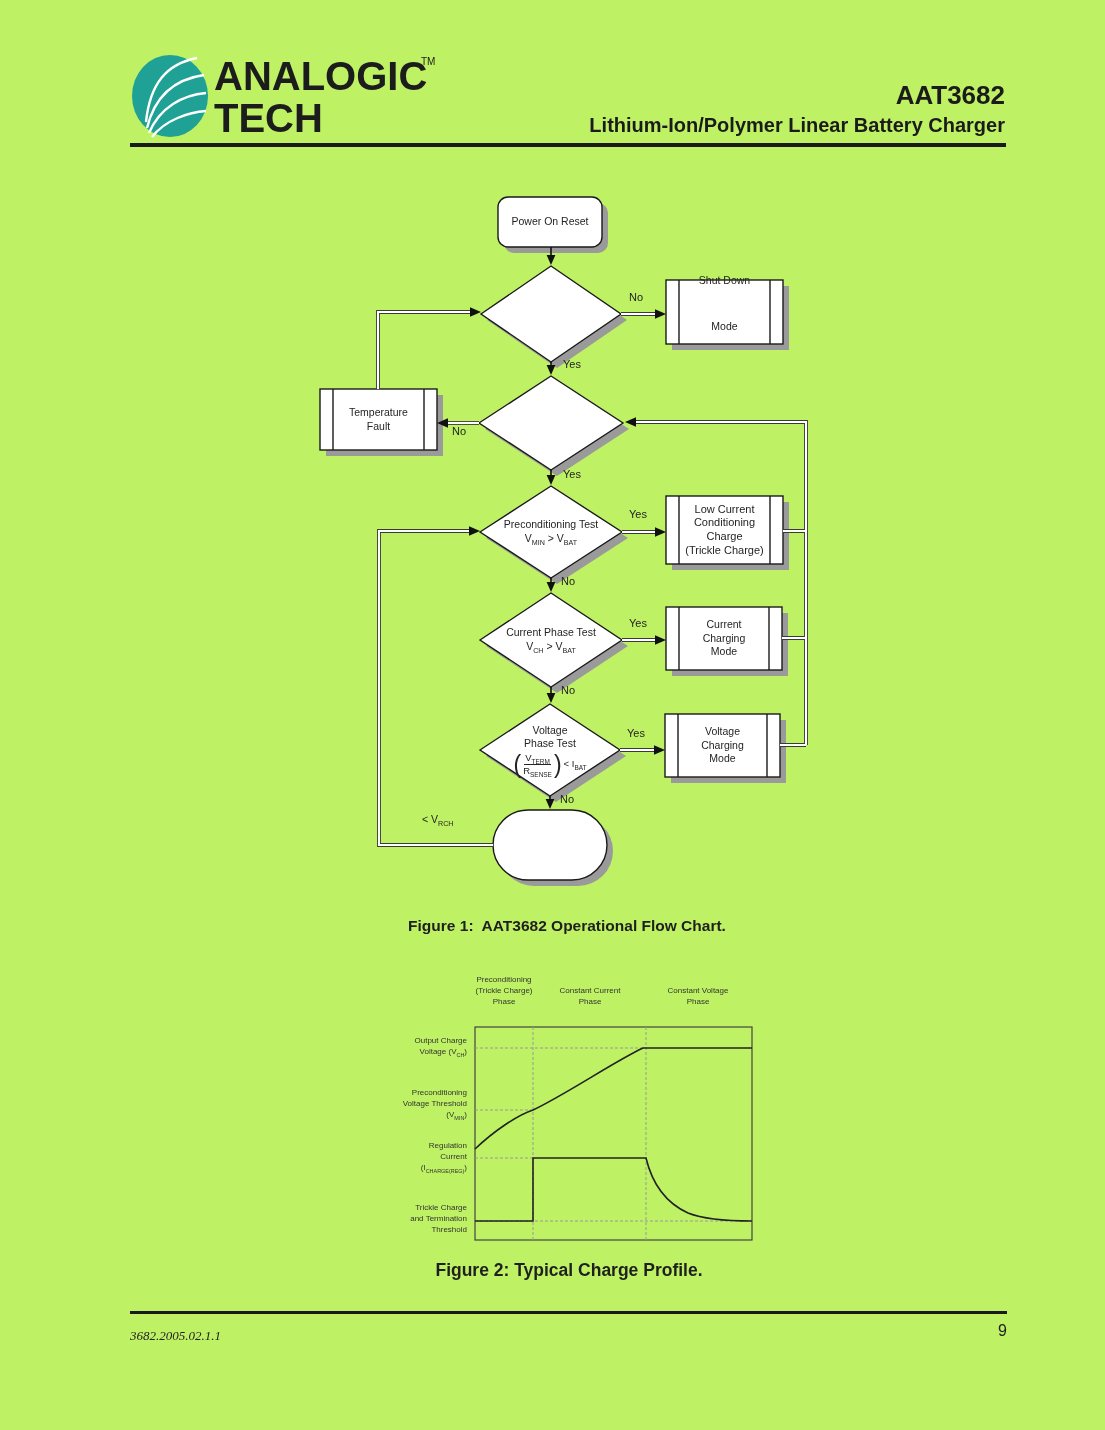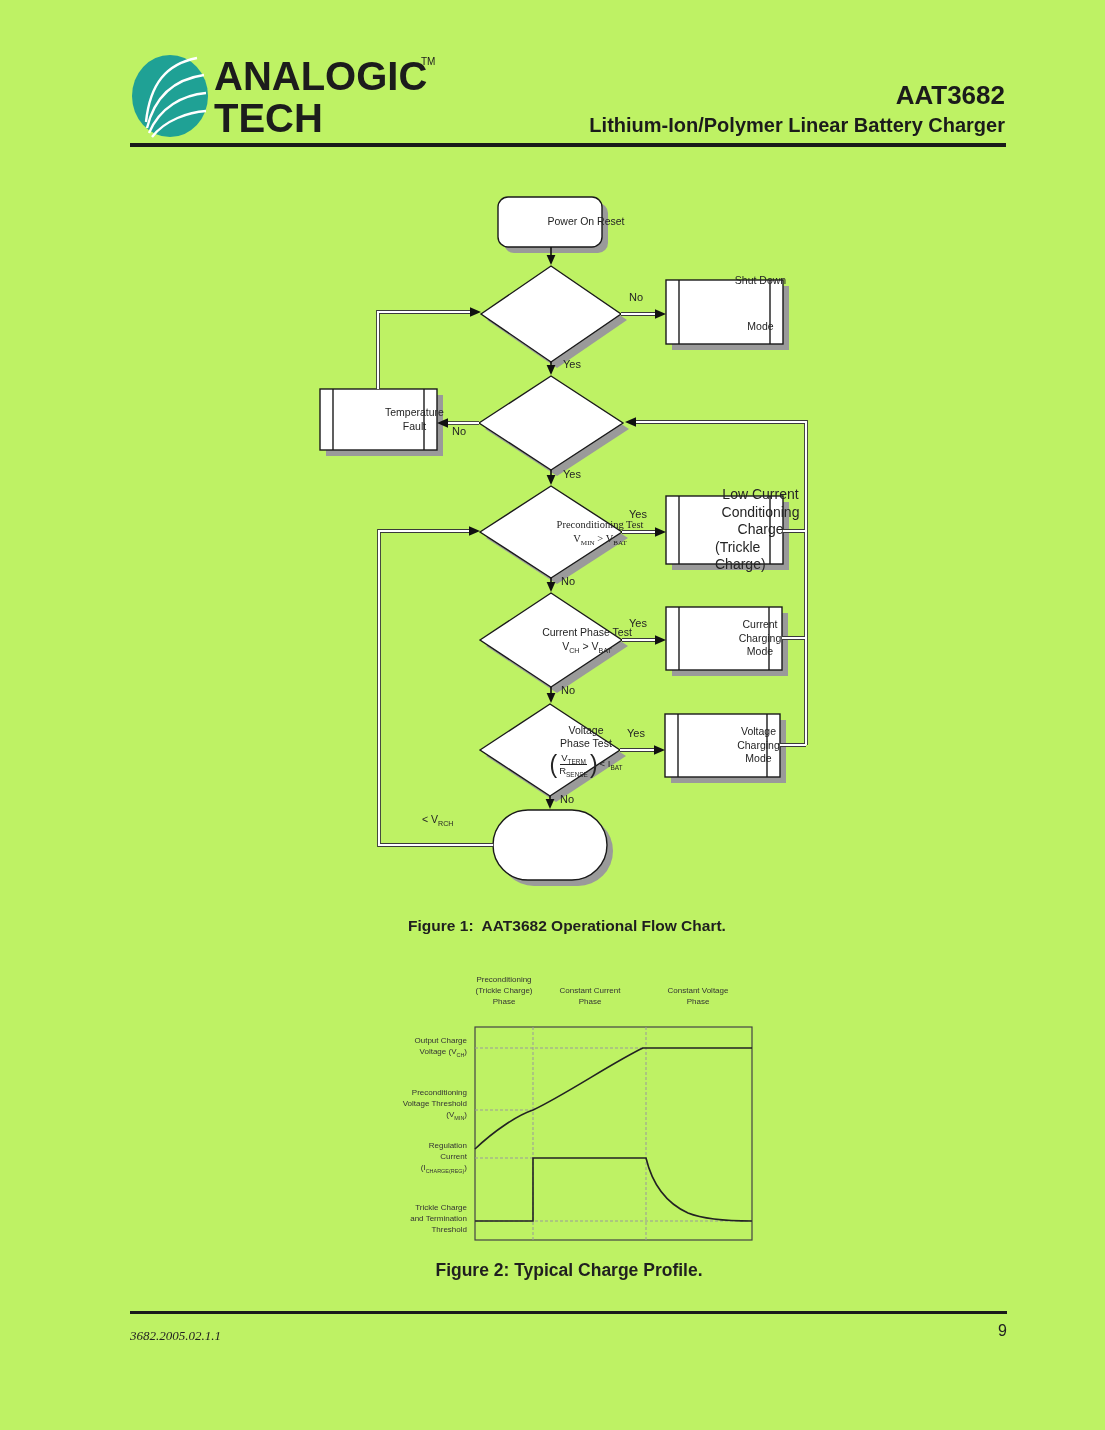--- a/index.html
+++ b/index.html
@@ -7,21 +7,21 @@
         font-family:"Liberation Sans",sans-serif;color:#1b1b1b;}
   svg{position:absolute;left:0;top:0;}
   
   .wordmark{position:absolute;font-weight:700;color:#1c1c1c;letter-spacing:0;line-height:1;}
   .tm{position:absolute;font-size:10px;color:#1c1c1c;}
   .part{position:absolute;right:100px;top:80px;font-size:26px;font-weight:700;text-align:right;}
   .subtitle{position:absolute;right:100px;top:114px;font-size:20px;font-weight:700;text-align:right;}
   .rule{position:absolute;background:#1a1a1a;}
   
   .node{position:absolute;display:flex;flex-direction:column;align-items:center;justify-content:center;
-        font-size:10.5px;color:#242424;line-height:1.3;margin-left:36px;}
+        text-align:center;font-size:10.5px;color:#242424;line-height:1.3;}
   .edge-label{position:absolute;font-size:11px;color:#242424;}
   sub{font-size:68%;line-height:0;}
   .gap6{height:7px;}
   .frow{display:flex;align-items:center;gap:2px;font-size:9.5px;margin-top:2px;}
   .paren{font-size:23px;font-weight:300;line-height:1;transform:scaleY(1.15);}
   .frac{display:flex;flex-direction:column;align-items:center;line-height:1.2;}
   .frac .num{border-bottom:1px solid #242424;padding:0 1px;}
   .fig-caption{position:absolute;font-weight:700;text-align:center;white-space:pre;color:#1f1f1f;}
   
   .f2lab{position:absolute;font-size:8px;color:#333;line-height:1.35;}
@@ -175,26 +175,26 @@
     <span>Shut Down</span>
     <span>Mode</span>
   </div>
 
 
   <div class="node" style="left:333px;top:389px;width:91px;height:61px;">
     <span>Temperature</span>
     <span>Fault</span>
   </div>
 
-  <div class="node" style="left:493px;top:490px;width:142px;height:84px;font-family:Liberation Serif, serif;">
+  <div class="node" style="left:480px;top:490px;width:142px;height:84px;">
     <span>Preconditioning Test</span>
     <span>V<sub>MIN</sub> &gt; V<sub>BAT</sub></span>
   </div>
 
-  <div class="node" style="left:679px;top:496px;width:91px;height:68px;font-size:14px;line-height:1.25;">
+  <div class="node" style="left:679px;top:496px;width:91px;height:68px;font-size:11px;line-height:1.25;">
     <span>Low Current</span>
     <span>Conditioning</span>
     <span>Charge</span>
     <span>(Trickle Charge)</span>
   </div>
 
   <div class="node" style="left:480px;top:598px;width:142px;height:84px;">
     <span>Current Phase Test</span>
     <span>V<sub>CH</sub> &gt; V<sub>BAT</sub></span>
   </div>

